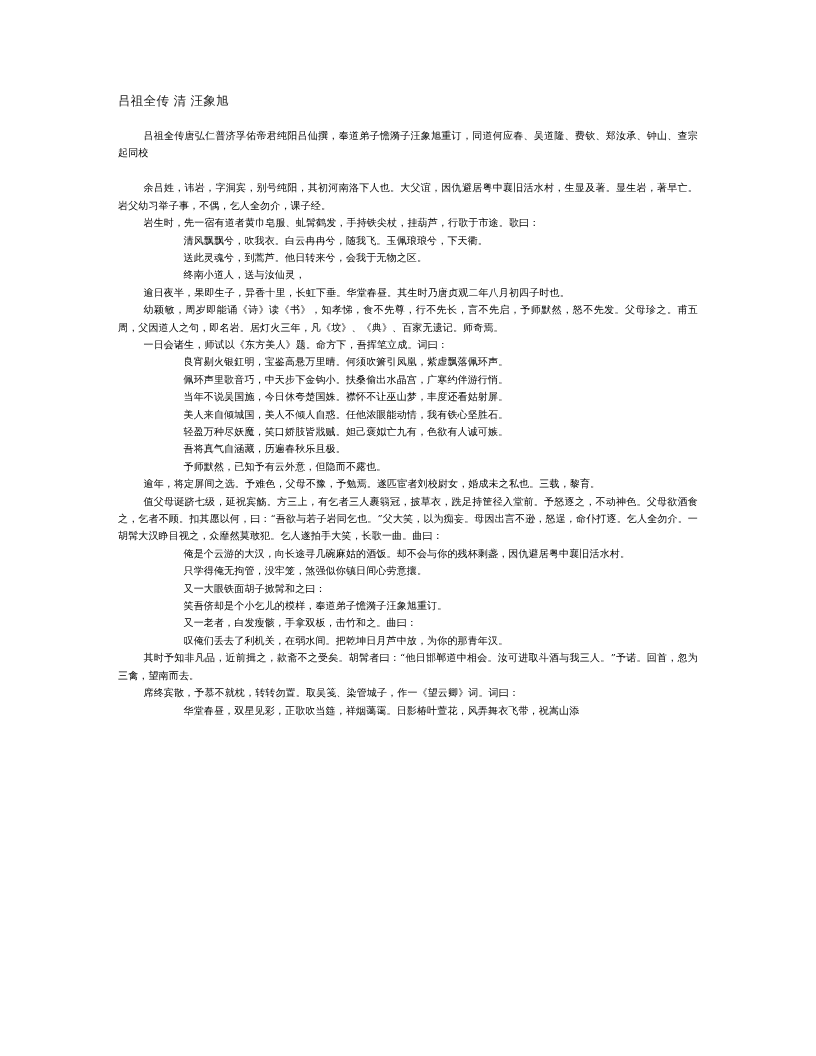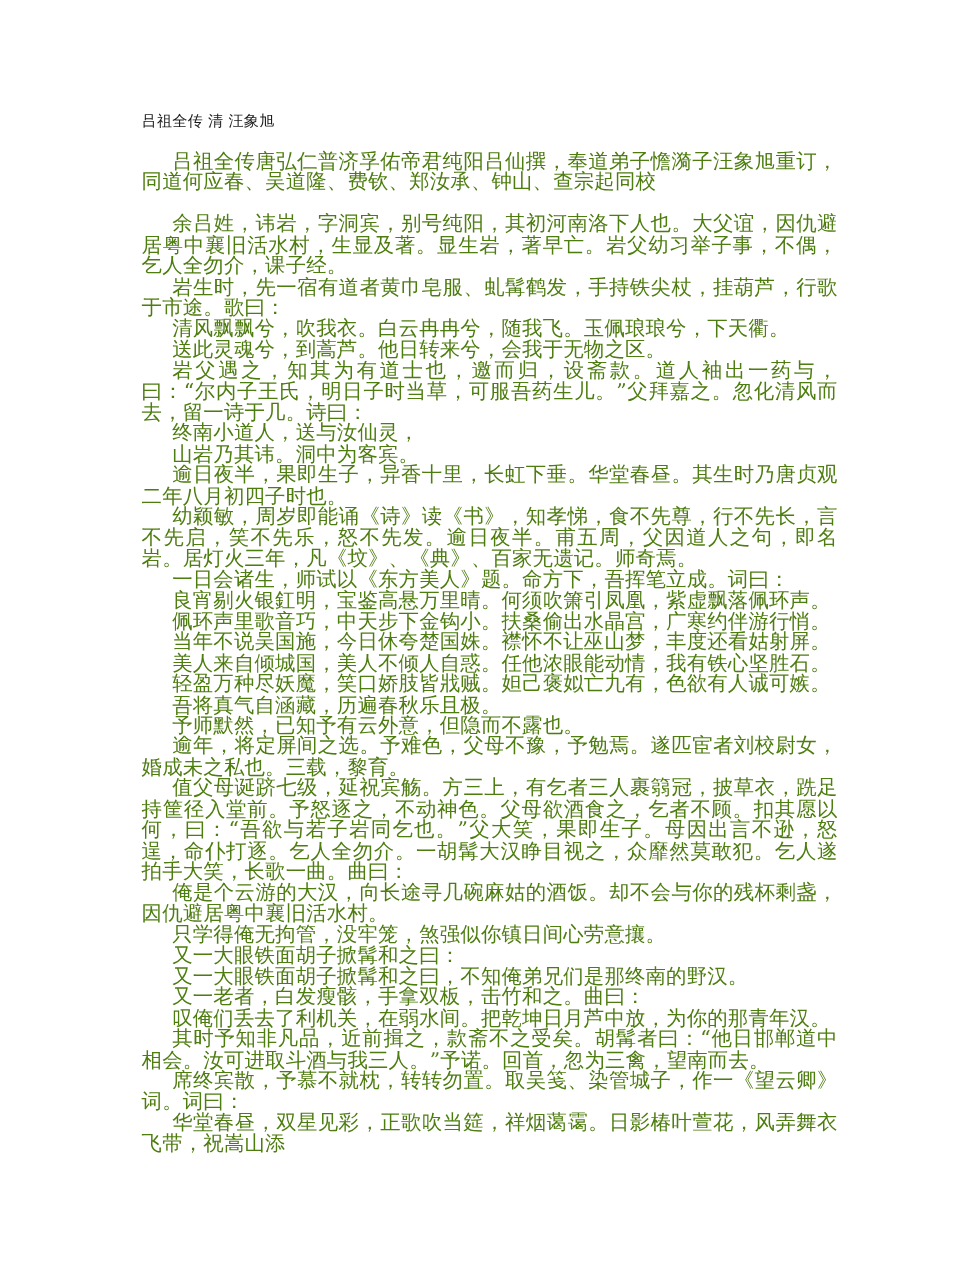--- a/index.html
+++ b/index.html
@@ -31,70 +31,69 @@
     font-size: 12.6px;
     line-height: 17.5px;
     color: #1a1a1a;
     margin: 0 0 0 0;
     letter-spacing: 0.2px;
     white-space: nowrap;
   }
   .spacer-sm { height: 17.5px; }
   p.para {
     margin: 0;
-    font-size: 17px;
+    font-size: 10px;
     line-height: 17.4px;
-    color: #4d7c0f;
+    color: #000000;
     text-align: justify;
     text-justify: inter-character;
     word-break: break-all;
     letter-spacing: 0.15px;
   }
   p.para.indent {
     text-indent: 25.5px;
   }
   p.para.verse {
     text-indent: 25.5px;
+    margin-left: 40px;
   }
 </style>
 </head>
 <body>
 
 <div class="page">
   <div class="content">
 
     <div class="doc-title">吕祖全传 清 汪象旭</div>
     <div class="spacer-sm"></div>
 
     <p class="para indent">吕祖全传唐弘仁普济孚佑帝君纯阳吕仙撰，奉道弟子憺漪子汪象旭重订，同道何应春、吴道隆、费钦、郑汝承、钟山、查宗起同校</p>
     <div class="spacer-sm"></div>
 
     <p class="para indent">余吕姓，讳岩，字洞宾，别号纯阳，其初河南洛下人也。大父谊，因仇避居粤中襄旧活水村，生显及著。显生岩，著早亡。岩父幼习举子事，不偶，乞人全勿介，课子经。</p>
     <p class="para indent">岩生时，先一宿有道者黄巾皂服、虬髯鹤发，手持铁尖杖，挂葫芦，行歌于市途。歌曰：</p>
     <p class="para verse">清风飘飘兮，吹我衣。白云冉冉兮，随我飞。玉佩琅琅兮，下天衢。</p>
     <p class="para verse">送此灵魂兮，到蒿芦。他日转来兮，会我于无物之区。</p>
-    <p class="para indent">岩父遇之，知其为有道士也，邀而归，设斋款。道人袖出一药与，曰：“尔内子王氏，明日子时当草，可服吾药生儿。”父拜嘉之。忽化清风而去，留一诗于几。诗曰：</p>
     <p class="para verse">终南小道人，送与汝仙灵，</p>
-    <p class="para verse">山岩乃其讳。洞中为客宾。</p>
     <p class="para indent">逾日夜半，果即生子，异香十里，长虹下垂。华堂春昼。其生时乃唐贞观二年八月初四子时也。</p>
-    <p class="para indent">幼颖敏，周岁即能诵《诗》读《书》，知孝悌，食不先尊，行不先长，言不先启，笑不先乐，怒不先发。逾日夜半。甫五周，父因道人之句，即名岩。居灯火三年，凡《坟》、《典》、百家无遗记。师奇焉。</p>
+    <p class="para indent">幼颖敏，周岁即能诵《诗》读《书》，知孝悌，食不先尊，行不先长，言不先启，予师默然，怒不先发。父母珍之。甫五周，父因道人之句，即名岩。居灯火三年，凡《坟》、《典》、百家无遗记。师奇焉。</p>
     <p class="para indent">一日会诸生，师试以《东方美人》题。命方下，吾挥笔立成。词曰：</p>
     <p class="para verse">良宵剔火银釭明，宝鉴高悬万里晴。何须吹箫引凤凰，紫虚飘落佩环声。</p>
     <p class="para verse">佩环声里歌音巧，中天步下金钩小。扶桑偷出水晶宫，广寒约伴游行悄。</p>
     <p class="para verse">当年不说吴国施，今日休夸楚国姝。襟怀不让巫山梦，丰度还看姑射屏。</p>
     <p class="para verse">美人来自倾城国，美人不倾人自惑。任他浓眼能动情，我有铁心坚胜石。</p>
     <p class="para verse">轻盈万种尽妖魔，笑口娇肢皆戕贼。妲己褒姒亡九有，色欲有人诚可嫉。</p>
     <p class="para verse">吾将真气自涵藏，历遍春秋乐且极。</p>
     <p class="para verse">予师默然，已知予有云外意，但隐而不露也。</p>
     <p class="para indent">逾年，将定屏间之选。予难色，父母不豫，予勉焉。遂匹宦者刘校尉女，婚成未之私也。三载，黎育。</p>
-    <p class="para indent">值父母诞跻七级，延祝宾觞。方三上，有乞者三人裹篛冠，披草衣，跣足持筐径入堂前。予怒逐之，不动神色。父母欲酒食之，乞者不顾。扣其愿以何，曰：“吾欲与若子岩同乞也。”父大笑，果即生子。母因出言不逊，怒逞，命仆打逐。乞人全勿介。一胡髯大汉睁目视之，众靡然莫敢犯。乞人遂拍手大笑，长歌一曲。曲曰：</p>
+    <p class="para indent">值父母诞跻七级，延祝宾觞。方三上，有乞者三人裹篛冠，披草衣，跣足持筐径入堂前。予怒逐之，不动神色。父母欲酒食之，乞者不顾。扣其愿以何，曰：“吾欲与若子岩同乞也。”父大笑，以为痴妄。母因出言不逊，怒逞，命仆打逐。乞人全勿介。一胡髯大汉睁目视之，众靡然莫敢犯。乞人遂拍手大笑，长歌一曲。曲曰：</p>
     <p class="para verse">俺是个云游的大汉，向长途寻几碗麻姑的酒饭。却不会与你的残杯剩盏，因仇避居粤中襄旧活水村。</p>
     <p class="para verse">只学得俺无拘管，没牢笼，煞强似你镇日间心劳意攘。</p>
     <p class="para verse">又一大眼铁面胡子掀髯和之曰：</p>
-    <p class="para verse">又一大眼铁面胡子掀髯和之曰，不知俺弟兄们是那终南的野汉。</p>
+    <p class="para verse">笑吾侪却是个小乞儿的模样，奉道弟子憺漪子汪象旭重订。</p>
     <p class="para verse">又一老者，白发瘦骸，手拿双板，击竹和之。曲曰：</p>
     <p class="para verse">叹俺们丢去了利机关，在弱水间。把乾坤日月芦中放，为你的那青年汉。</p>
     <p class="para indent">其时予知非凡品，近前揖之，款斋不之受矣。胡髯者曰：“他日邯郸道中相会。汝可进取斗酒与我三人。”予诺。回首，忽为三禽，望南而去。</p>
     <p class="para indent">席终宾散，予慕不就枕，转转勿置。取吴笺、染管城子，作一《望云卿》词。词曰：</p>
     <p class="para verse">华堂春昼，双星见彩，正歌吹当筵，祥烟蔼霭。日影椿叶萱花，风弄舞衣飞带，祝嵩山添</p>
 
   </div>
 </div>
 
 </body></html>

